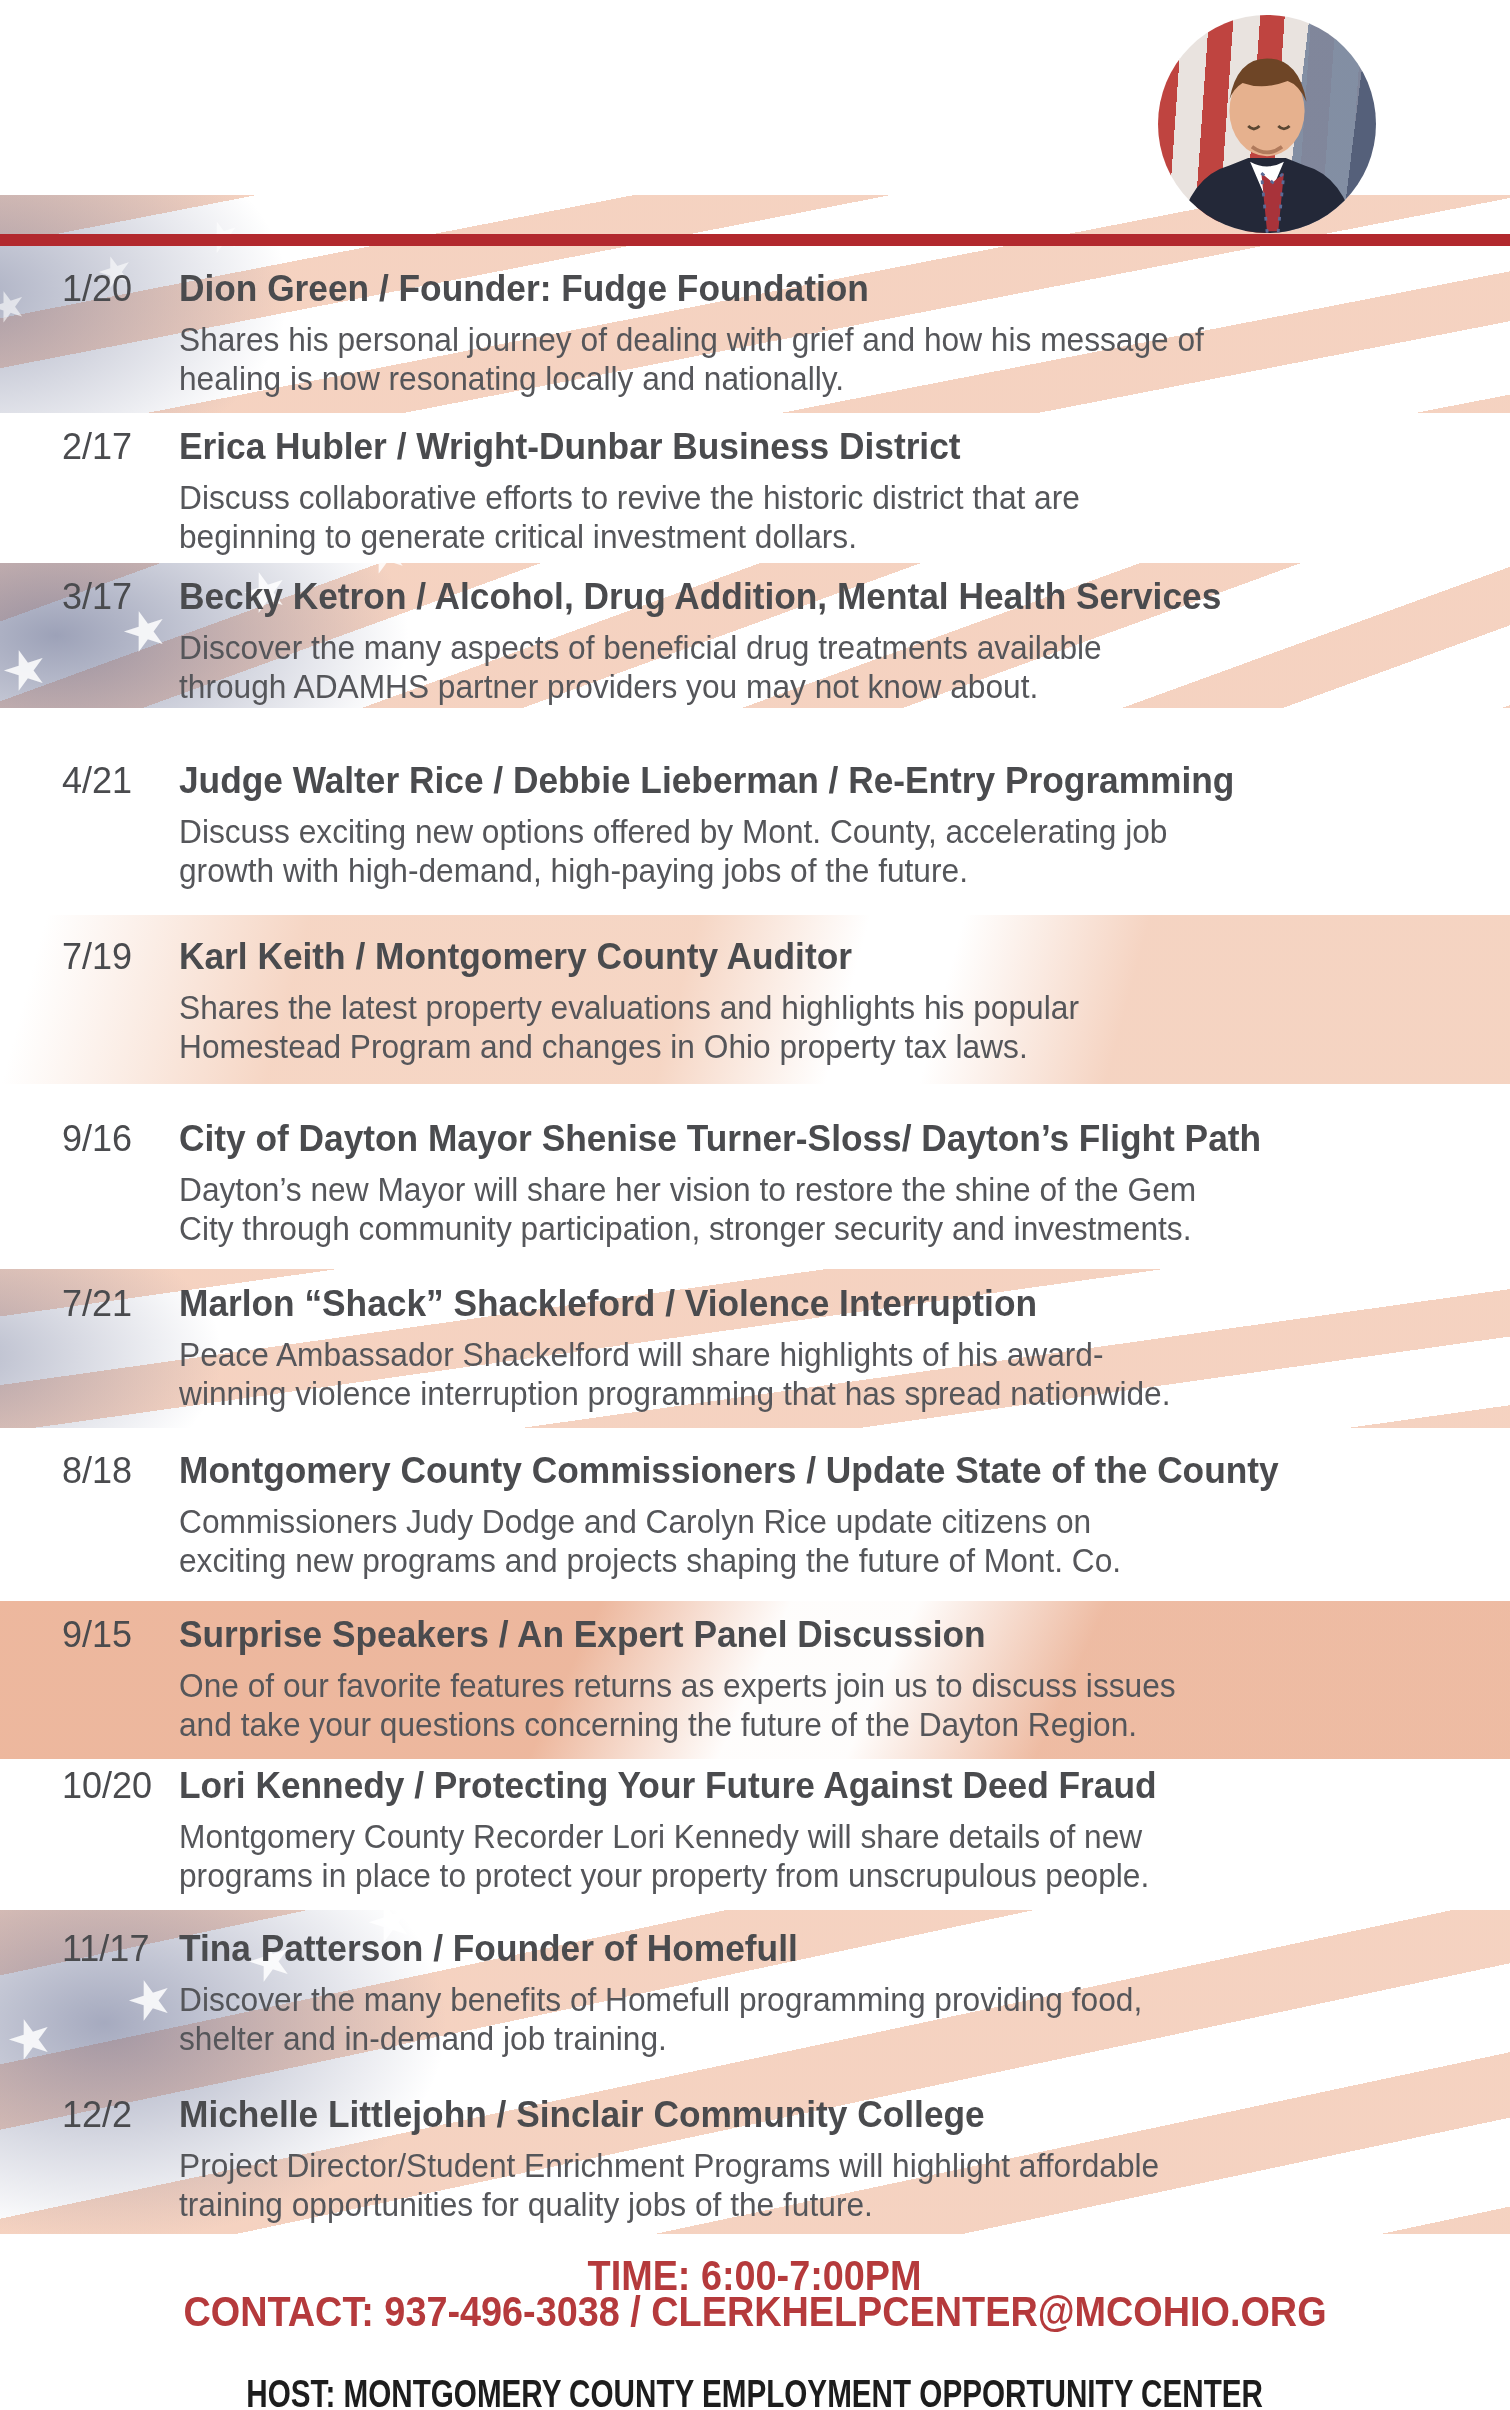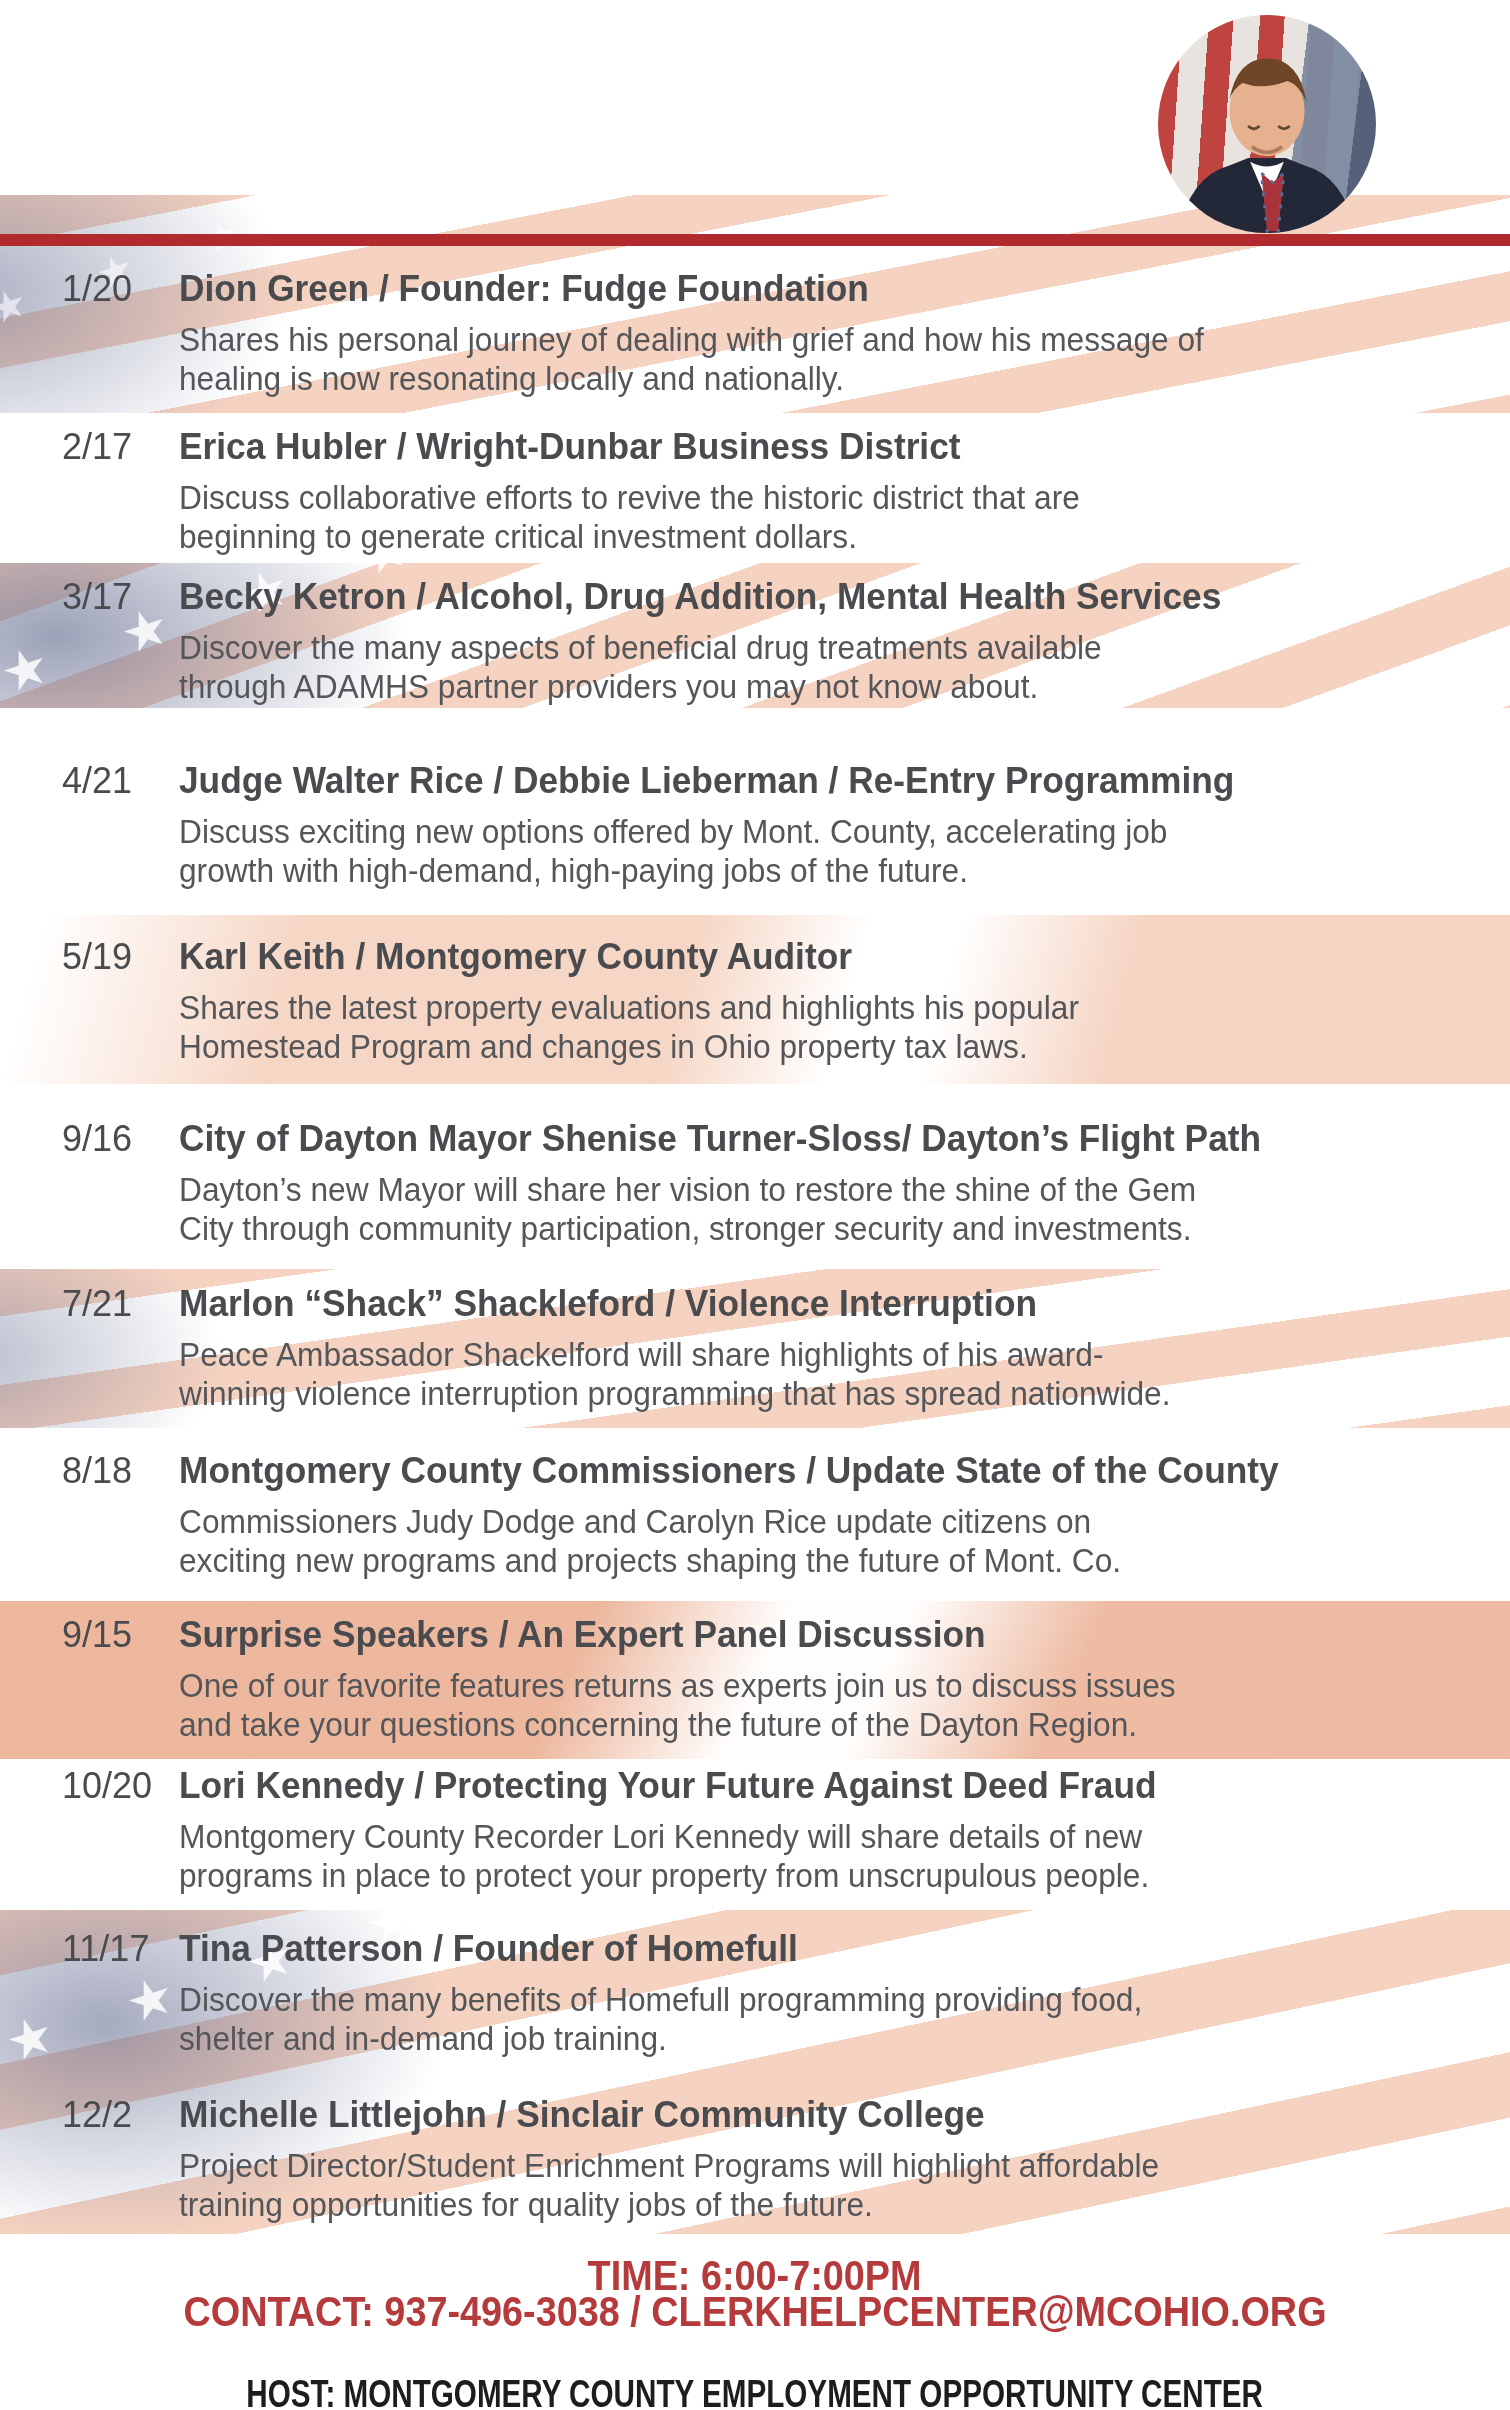--- a/index.html
+++ b/index.html
@@ -155,21 +155,21 @@
   <div class="entry e4">
     <span class="date">4/21</span>
     <span class="title">Judge Walter Rice / Debbie Lieberman / Re-Entry Programming</span>
     <div class="desc">
       <div>Discuss exciting new options offered by Mont. County, accelerating job</div>
       <div>growth with high-demand, high-paying jobs of the future.</div>
     </div>
   </div>
 
   <div class="entry e5">
-    <span class="date">5/19</span>
+    <span class="date">7/19</span>
     <span class="title">Karl Keith / Montgomery County Auditor</span>
     <div class="desc">
       <div>Shares the latest property evaluations and highlights his popular</div>
       <div>Homestead Program and changes in Ohio property tax laws.</div>
     </div>
   </div>
 
   <div class="entry e6">
     <span class="date">9/16</span>
     <span class="title">City of Dayton Mayor Shenise Turner-Sloss/ Dayton’s Flight Path</span>

